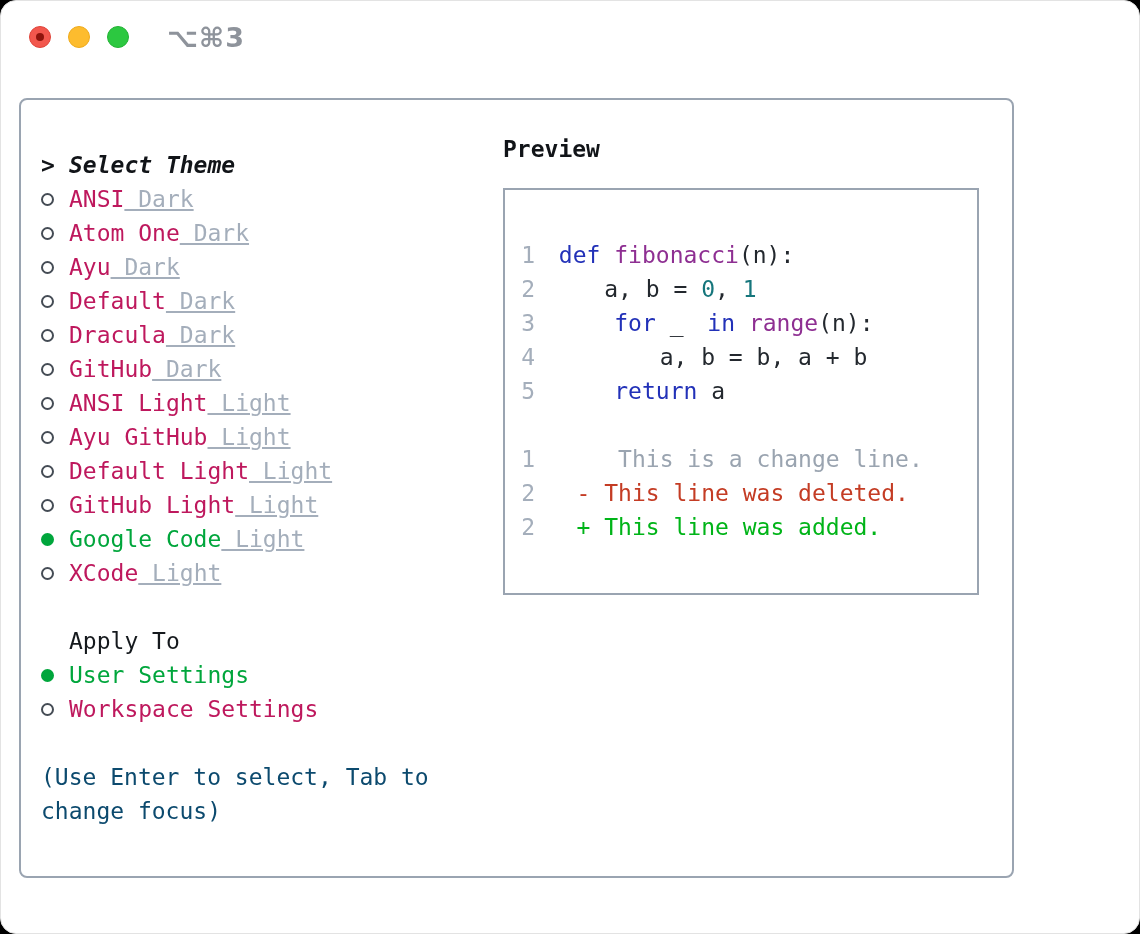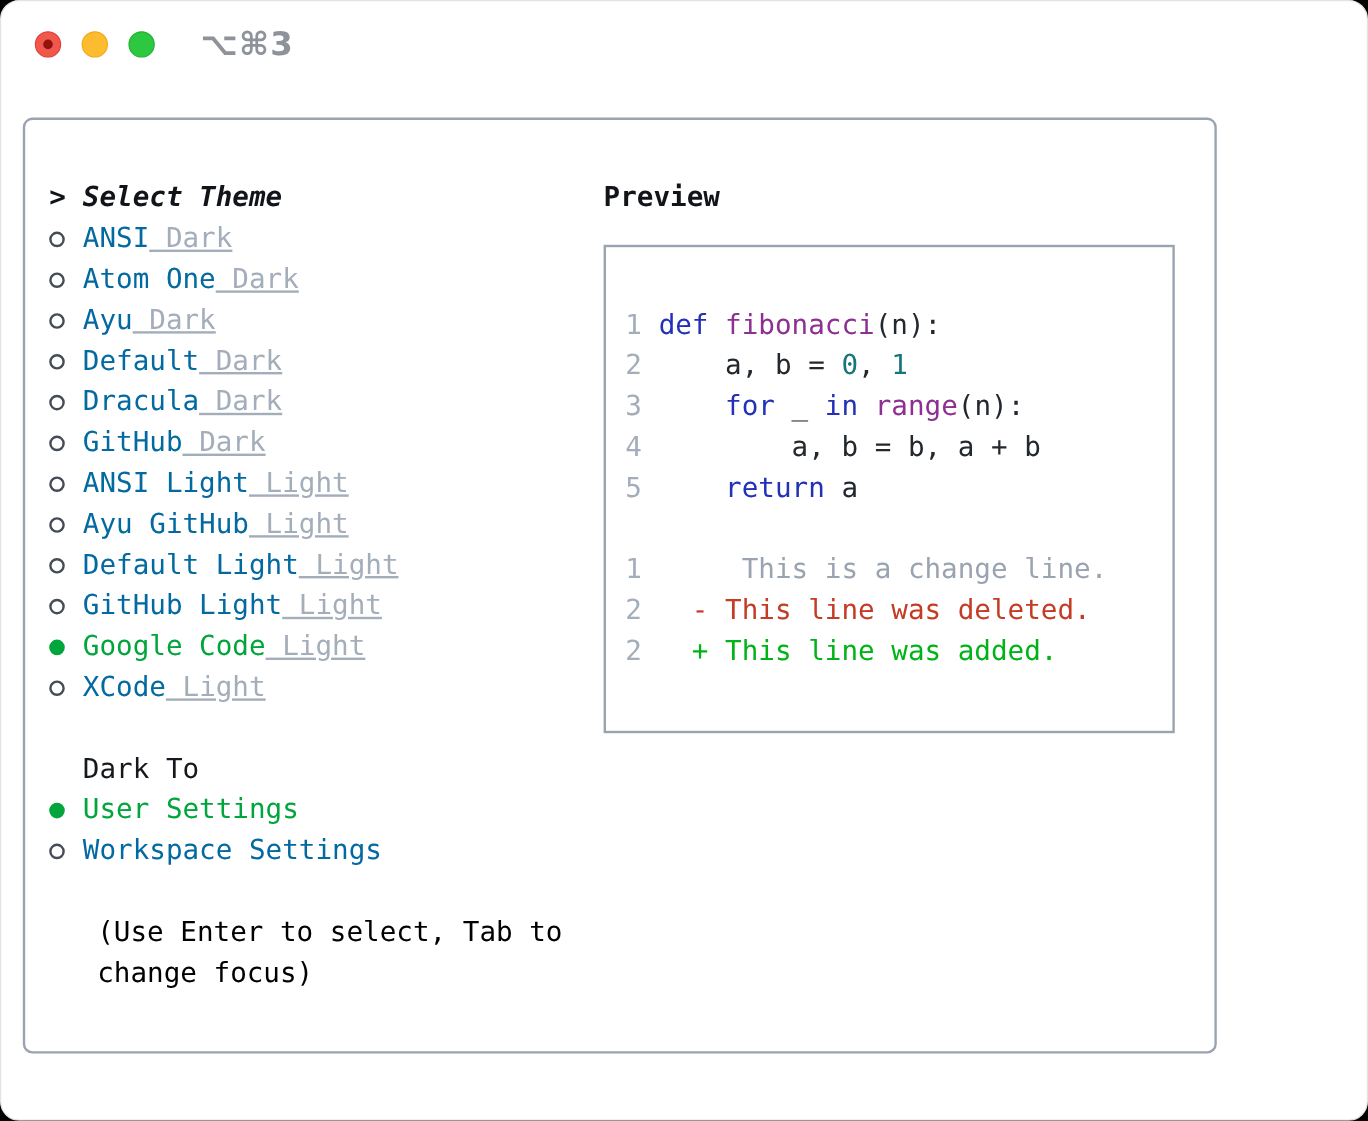--- a/index.html
+++ b/index.html
@@ -22,46 +22,46 @@
     font-family:"DejaVu Sans", sans-serif; font-size:27px; font-weight:600;
     color:#8e939b; letter-spacing:1px;
   }
   
   .panel {
     position:absolute; left:18px; top:97px; width:995px; height:780px;
     border:2px solid #9aa4b1; border-radius:8px; background:#fff;
     display:flex; overflow:hidden;
   }
   .left  { width:482px; padding:48px 0 0 20px; flex:none; }
-  .right { flex:1; padding:48px 0 0 0; }
+  .right { flex:1; padding:32px 0 0 0; }
 
   .row { display:flex; align-items:center; height:34px; font-size:23px; color:#2f353c; white-space:pre; }
   .bcol { flex:none; width:28px; display:flex; align-items:center; }
   .dot { width:13px; height:13px; border-radius:50%; border:2px solid #454c55; display:inline-block; }
   .dot.filled { background:#00a63c; border-color:#00a63c; }
   .prompt { font-weight:bold; color:#111418; font-size:23px; display:inline-block; }
   .htext { font-weight:bold; color:#111418;font-style:italic; }
   .applyhead { color:#15191d; }
-  .tname { color:#0369a1; }
+  .tname { color:#be185d; }
   .tname.selected { color:#00a63c; }
   .variant { color:#a4aebb;text-decoration:underline; }
   .spacer { height:34px; }
-  .hint { font-size:23px; line-height:34px; color:#000000;margin-left:40px; }
+  .hint { font-size:23px; line-height:34px; color:#0c4a6e; }
 
   
   .preview-head { height:34px; line-height:34px; font-size:23px; font-weight:bold; color:#111418; }
   .preview-box {
     margin-top:22px; width:476px; height:407px;
     border:2px solid #9aa4b1; background:#fff;
     padding:48px 0 0 16px; overflow:hidden;
   }
   .code-line { height:34px; line-height:34px; font-size:23px; white-space:pre; }
   .ln { display:inline-block; width:14px; text-align:right; color:#a4aebb; }
   .tk-pl  { color:#23282e; }
-  .tk-kw  { color:#2231b8; }
+  .tk-kw  { color:#2231b8;margin-left:10px; }
   .tk-fn  { color:#8e2f92; }
   .tk-num { color:#16767c; }
   .tk-ctx { color:#9aa4b0; }
   .tk-del { color:#c43c24; }
   .tk-add { color:#00b418; }
 </style>
 </head>
 <body>
 
 <div class="stage">
@@ -93,21 +93,21 @@
           <div class="row"><span class="bcol"><span class="dot"></span></span><span class="tname">Default Light</span><span class="variant"> Light</span></div>
           <div class="row"><span class="bcol"><span class="dot"></span></span><span class="tname">GitHub Light</span><span class="variant"> Light</span></div>
           <div class="row"><span class="bcol"><span class="dot filled"></span></span><span class="tname selected">Google Code</span><span class="variant"> Light</span></div>
           <div class="row"><span class="bcol"><span class="dot"></span></span><span class="tname">XCode</span><span class="variant"> Light</span></div>
         </div>
 
       <div class="row spacer"></div>
 
       <div class="row">
         <span class="bcol"></span>
-        <span class="applyhead">Dark To</span>
+        <span class="applyhead">Apply To</span>
       </div>
 
       <div id="apply-items">
           <div class="row"><span class="bcol"><span class="dot filled"></span></span><span class="tname selected">User Settings</span></div>
           <div class="row"><span class="bcol"><span class="dot"></span></span><span class="tname">Workspace Settings</span></div>
         </div>
 
       <div class="row spacer"></div>
 
       <div class="hint">

